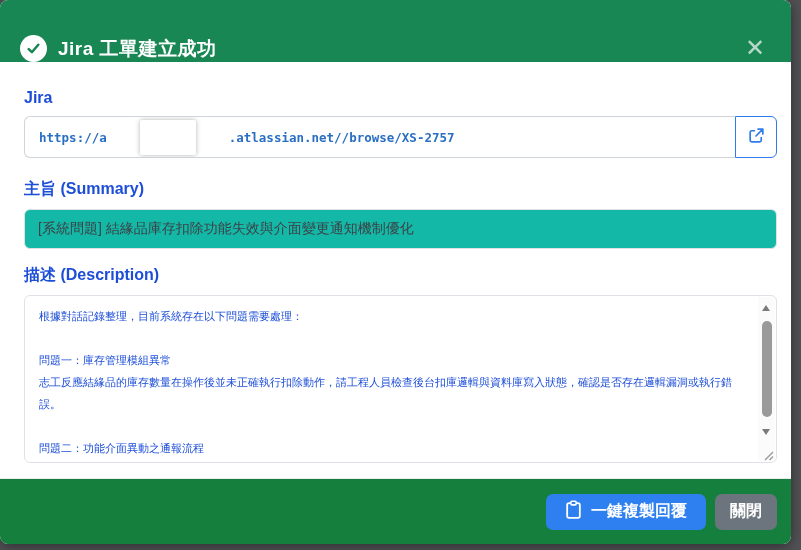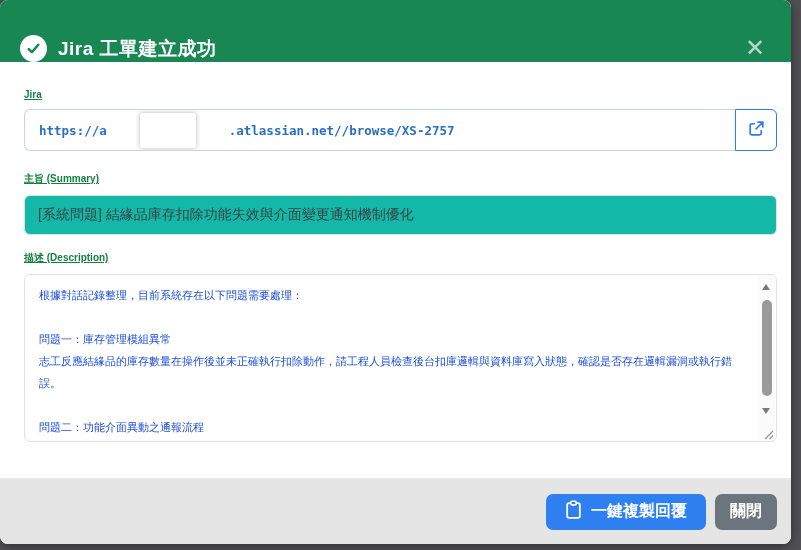--- a/index.html
+++ b/index.html
@@ -39,23 +39,22 @@
     margin-left: auto;
     background: none; border: none; cursor: pointer;
     color: rgba(255,255,255,.68);
     font-size: 24px; line-height: 1;
     padding: 2px 6px;
     font-family: "DejaVu Sans", sans-serif;
   }
   
   .modal-body { flex: 1 1 auto; padding: 27px 14px 0 24px; background:#fff; }
   .field-label {
-    font-size: 10px; font-weight: 700; color: #15803d;
+    font-size: 16px; font-weight: 700; color: #1d4ed8;
     margin-bottom: 9px;
-    text-decoration: underline;
   }
   .url-group { display: flex; margin-bottom: 21px; }
   .url-box {
     flex: 1 1 auto; height: 42px;
     border: 1px solid #ced4da; border-right: none;
     border-radius: 6px 0 0 6px;
     display: flex; align-items: center;
     padding: 0 14px;
     font-family: "DejaVu Sans Mono", "Liberation Mono", monospace;
     font-weight: 700; font-size: 12.5px; color: #2a6fc2;
@@ -118,21 +117,21 @@
     background: #9a9a9a; border-radius: 6px;
     cursor: pointer;
   }
   .resize-grip {
     position: absolute; right: 2px; bottom: 2px;
     width: 13px; height: 13px; cursor: nwse-resize;
   }
   
   .modal-footer {
     flex: 0 0 66px; height: 66px;
-    background: #e5e5e5;
+    background: #15803d;
     border-top: 1px solid #e9ecef;
     display: flex; align-items: center; justify-content: flex-end;
     gap: 9px; padding: 0 14px;
   }
   .btn {
     height: 36px; border: none; border-radius: 7px;
     font-family: "Liberation Sans", "DejaVu Sans", sans-serif;
     font-size: 16px; font-weight: 700; color: #fff;
     display: flex; align-items: center; gap: 9px;
     cursor: pointer;

